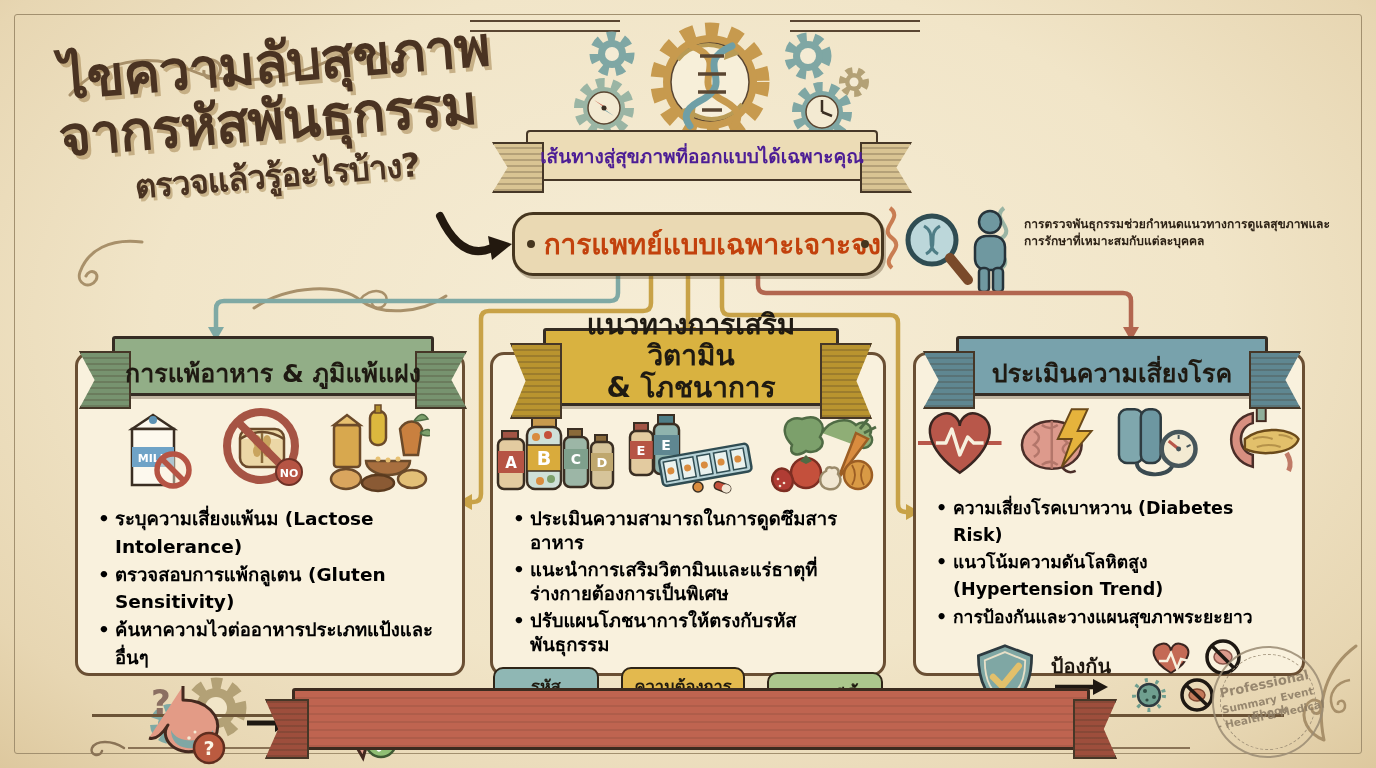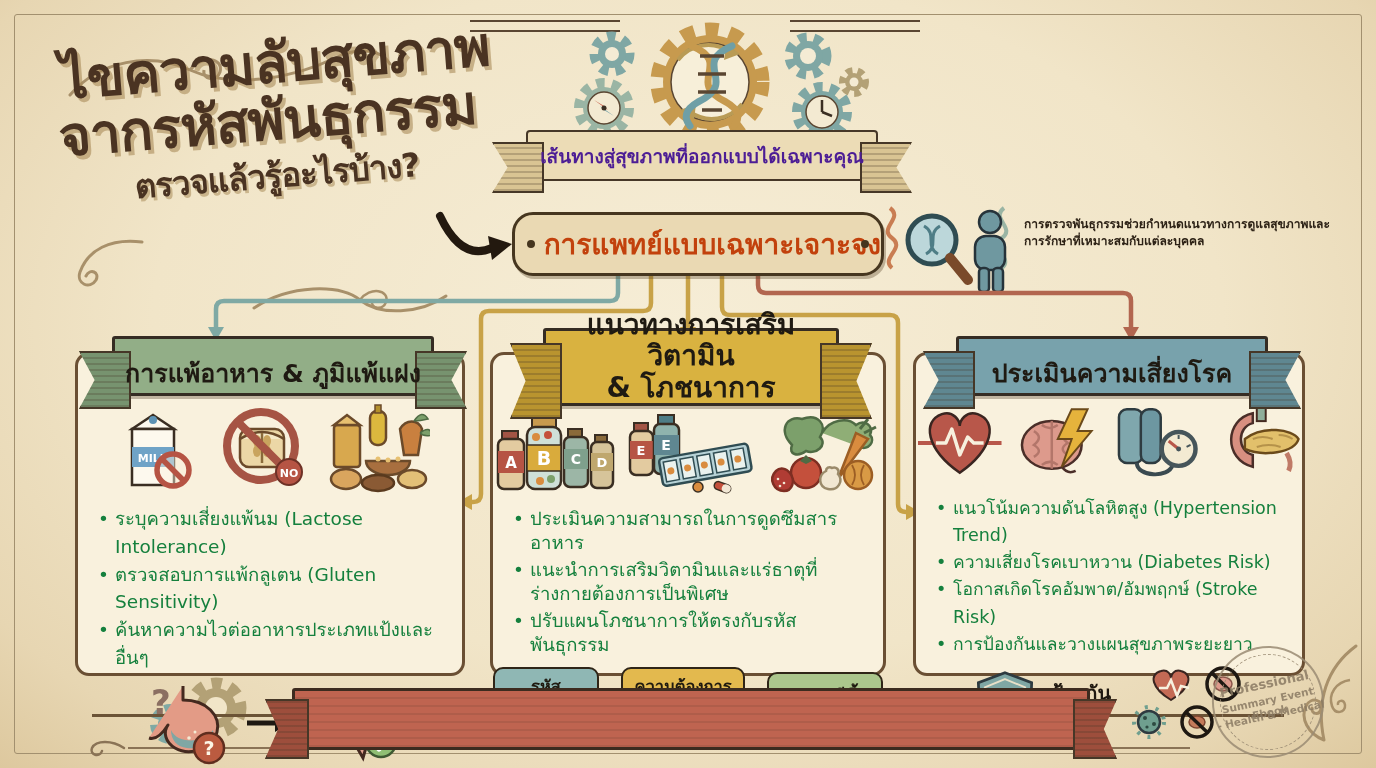--- a/index.html
+++ b/index.html
@@ -56,21 +56,21 @@
   .cb2{left:543px;top:328px;width:290px;height:72px;font-size:28px;line-height:1.12;background:#d9b240;}
   .cb2 .rib-end{background-color:#b9942f;}
   .cb3{left:956px;top:336px;width:306px;height:54px;font-size:25px;background:#78a2ac;}
   .cb3 .rib-end{background-color:#5f8791;}
 
   .icon-row{display:flex;align-items:flex-end;justify-content:center;gap:16px;margin-top:48px;}
   .c2 .icon-row{margin-top:56px;gap:8px;}
   .c3 .icon-row{margin-top:46px;gap:10px;}
 
   .bullets{margin:12px 14px 0 20px;}
-  .bullet{display:flex;font-weight:normal;color:#15803d;}
+  .bullet{display:flex;font-weight:bold;color:#000000;}
   .c1 .bullet{font-size:18.5px;line-height:1.5;}
   .c2 .bullet{font-size:18.5px;line-height:1.3;margin-bottom:3px;}
   .c3 .bullet{font-size:17.5px;line-height:1.55;}
   .bdot{flex:none;width:17px;}
   .bdot::before{content:"•";}
 
   .bottom-row{display:flex;align-items:center;justify-content:center;gap:12px;margin-top:8px;}
 
   .flowrow{display:flex;align-items:center;justify-content:center;gap:7px;margin-top:10px;}
   .flowbox{border:2.5px solid #2f2517;border-radius:10px;font-weight:bold;color:#1f1a10;
@@ -445,29 +445,25 @@
         <rect x="40" y="4" width="9" height="16" fill="#8fae9a" stroke="#44291f" stroke-width="2"></rect>
         <path d="M36 12 C 8 18 6 58 36 66 L 36 54 C 20 50 20 26 36 22 Z" fill="#d88f80" stroke="#4a2e28" stroke-width="2.5"></path>
         <path d="M28 38 C 46 24 76 28 82 38 C 78 52 46 56 28 48 Z" fill="#e2c06b" stroke="#6b4a1a" stroke-width="2.5"></path>
         <path d="M36 38 q 10 -4 20 0 M40 46 q 12 -4 24 0 M62 34 q 8 0 14 4" fill="none" stroke="#b5924a" stroke-width="2"></path>
         <path d="M70 52 q 6 10 2 18" fill="none" stroke="#c07a66" stroke-width="5"></path>
       </svg>
     </div>
     <div class="bullets">
       <div class="bullet">
           <span class="bdot"></span>
+          <span class="btext">ความเสี่ยงโรคเบาหวาน (Diabetes Risk)</span>
+        </div>
+      <div class="bullet">
+          <span class="bdot"></span>
           <span class="btext">แนวโน้มความดันโลหิตสูง (Hypertension Trend)</span>
-        </div>
-      <div class="bullet">
-          <span class="bdot"></span>
-          <span class="btext">ความเสี่ยงโรคเบาหวาน (Diabetes Risk)</span>
-        </div>
-      <div class="bullet">
-          <span class="bdot"></span>
-          <span class="btext">โอกาสเกิดโรคอัมพาต/อัมพฤกษ์ (Stroke Risk)</span>
         </div>
       <div class="bullet">
           <span class="bdot"></span>
           <span class="btext">การป้องกันและวางแผนสุขภาพระยะยาว</span>
         </div>
     </div>
     <div class="bottom-row">
       <svg width="68" height="68" viewBox="0 0 74 74">
         <path d="M37 4 L66 15 C 66 44 57 62 37 71 C 17 62 8 44 8 15 Z" fill="#7fa7a4" stroke="#2e3b40" stroke-width="3"></path>
         <path d="M37 11 L59 20 C 59 42 52 56 37 63 C 22 56 15 42 15 20 Z" fill="none" stroke="#e8e0c8" stroke-width="2"></path>

